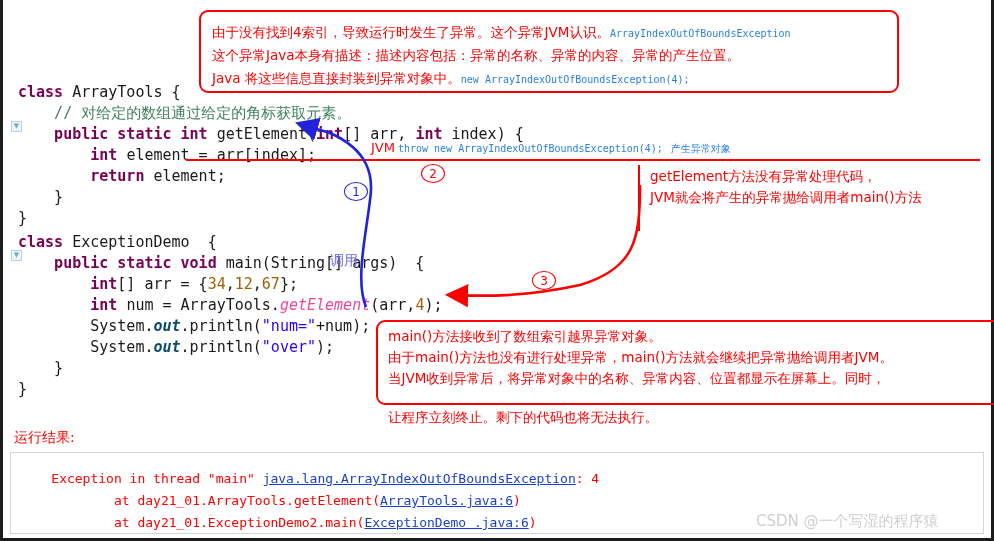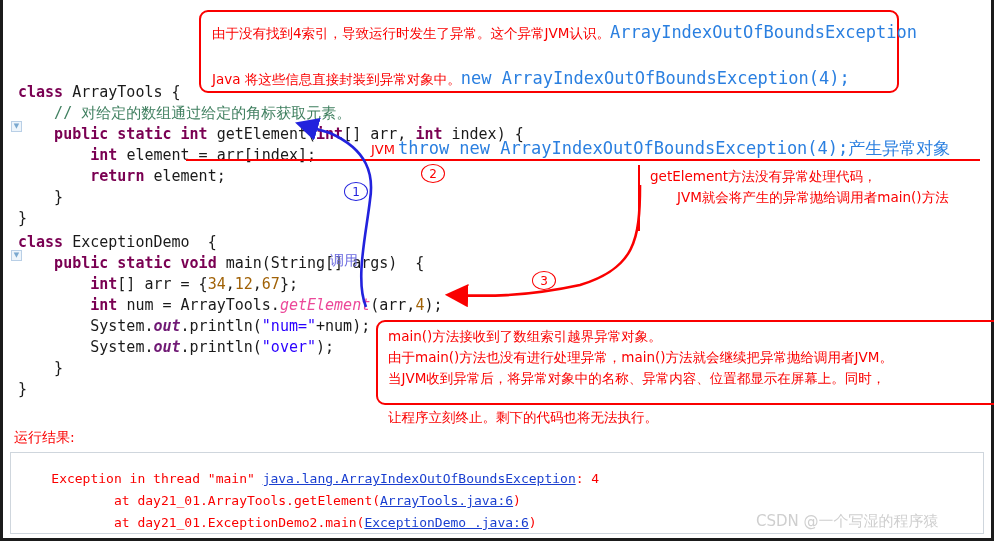--- a/index.html
+++ b/index.html
@@ -23,21 +23,21 @@
     font-size:15px;
     line-height:21px;
     white-space:pre;
     color:#1a1a1a;
   }
   .kw{color:#7a0052;font-weight:bold;}
   .cmt{color:#3f7f5f;}
   .str{color:#2a00ff;}
   .num{color:#a16207;}
   .mth{color:#ec4899;font-style:italic;}
-  .fld{color:#701a75;font-weight:bold;font-style:italic;}
+  .fld{color:#0c4a6e;font-weight:bold;font-style:italic;}
   .pln{color:#1a1a1a;}
 
   .fold{
     position:absolute;width:9px;height:9px;
     border:1px solid #b9cfe6;background:#eef5fb;color:#7aa8cf;
     font-size:7px;line-height:8px;text-align:center;
     font-family:"DejaVu Sans",sans-serif;
   }
 
   
@@ -49,21 +49,21 @@
     box-sizing:border-box;
   }
   .note-text{
     position:absolute;
     color:#fa0000;
     font-family:"DejaVu Sans","Liberation Sans",sans-serif;
     font-size:13.5px;
     line-height:20px;
     white-space:nowrap;
   }
-  .blue-code{color:#2a7fe0;font-family:"DejaVu Sans Mono","Liberation Mono",monospace;font-size:17px;}
+  .blue-code{color:#2a7fe0;font-family:"DejaVu Sans Mono","Liberation Mono",monospace;font-size:10px;}
   .violet{color:#a87fd0;}
 
   
   .redline{position:absolute;height:2px;background:#fa0000;}
   .redline-v{position:absolute;width:2px;background:#fa0000;}
 
   
   .circ{
     position:absolute;
     width:24px;height:19px;
@@ -127,32 +127,33 @@
   <div class="code" id="cb1" style="left:18px;top:82px;"><div><span class="kw">class </span><span class="pln">ArrayTools {</span></div><div><span class="cmt">    // 对给定的数组通过给定的角标获取元素。</span></div><div><span class="kw">    public static int </span><span class="pln">getElement(</span><span class="kw">int</span><span class="pln">[] arr, </span><span class="kw">int</span><span class="pln"> index) {</span></div><div><span class="kw">        int </span><span class="pln">element = arr[index];</span></div><div><span class="kw">        return </span><span class="pln">element;</span></div><div><span class="pln">    }</span></div><div><span class="pln">}</span></div></div>
   <div class="fold" style="left:11px;top:121px;">▼</div>
 
   <div class="code" id="cb2" style="left:18px;top:232px;"><div><span class="kw">class </span><span class="pln">ExceptionDemo  {</span></div><div><span class="kw">    public static void </span><span class="pln">main(String[] args)  {</span></div><div><span class="kw">        int</span><span class="pln">[] arr = {</span><span class="num">34</span><span class="pln">,</span><span class="num">12</span><span class="pln">,</span><span class="num">67</span><span class="pln">};</span></div><div><span class="kw">        int </span><span class="pln">num = ArrayTools.</span><span class="mth">getElement</span><span class="pln">(arr,</span><span class="num">4</span><span class="pln">);</span></div><div><span class="pln">        System.</span><span class="fld">out</span><span class="pln">.println(</span><span class="str">"num="</span><span class="pln">+num);</span></div><div><span class="pln">        System.</span><span class="fld">out</span><span class="pln">.println(</span><span class="str">"over"</span><span class="pln">);</span></div><div><span class="pln">    }</span></div><div><span class="pln">}</span></div></div>
   <div class="fold" style="left:11px;top:250px;">▼</div>
 
   <div class="note" style="left:199px;top:10px;width:700px;height:83px;"></div>
   <div class="note-text" style="left:212px;top:22px;">
     <span>由于没有找到4索引，导致运行时发生了异常。这个异常JVM认识。</span><span class="blue-code">ArrayIndexOutOfBoundsException</span>
   </div>
+  <div class="note-text" style="left:212px;top:45px;">这个异常Java本身有描述：描述内容包括：异常的名称、异常的内容、异常的产生位置。</div>
   <div class="note-text" style="left:212px;top:68px;">
     <span>Java 将这些信息直接封装到异常对象中。</span><span class="blue-code">new ArrayIndexOutOfBoundsException(4);</span>
   </div>
 
   <div class="note-text" style="left:371px;top:138px;font-size:13px;">
-    <span>JVM</span><span class="blue-code" style="margin-left:3px;">throw new ArrayIndexOutOfBoundsException(4);</span><span class="blue-code" style="margin-left:0;">产生异常对象</span>
+    <span>JVM</span><span class="blue-code" style="margin-left:3px;">throw new ArrayIndexOutOfBoundsException(4);</span><span class="blue-code" style="margin-left:8px;">产生异常对象</span>
   </div>
   <div class="redline" style="left:186px;top:159px;width:794px;"></div>
 
   <div class="redline-v" style="left:638px;top:165px;height:66px;"></div>
   <div class="note-text" style="left:650px;top:166px;">getElement方法没有异常处理代码，</div>
-  <div class="note-text" style="left:650px;top:187px;margin-left:27px;">JVM就会将产生的异常抛给调用者main()方法</div>
+  <div class="note-text" style="left:650px;top:187px;">JVM就会将产生的异常抛给调用者main()方法</div>
 
   <div class="note" style="left:376px;top:320px;width:627px;height:85px;"></div>
   <div class="note-text" style="left:388px;top:326px;">main()方法接收到了数组索引越界异常对象。</div>
   <div class="note-text" style="left:388px;top:347px;">由于main()方法也没有进行处理异常，main()方法就会继续把异常抛给调用者JVM。</div>
   <div class="note-text" style="left:388px;top:368px;">当JVM收到异常后，将异常对象中的名称、异常内容、位置都显示在屏幕上。同时，</div>
   <div class="note-text" style="left:388px;top:407px;">让程序立刻终止。剩下的代码也将无法执行。</div>
 
   <svg class="ann" viewBox="0 0 994 541">
     <defs>
       <marker id="ahb" markerWidth="9" markerHeight="9" refX="7" refY="4.5" orient="auto">

